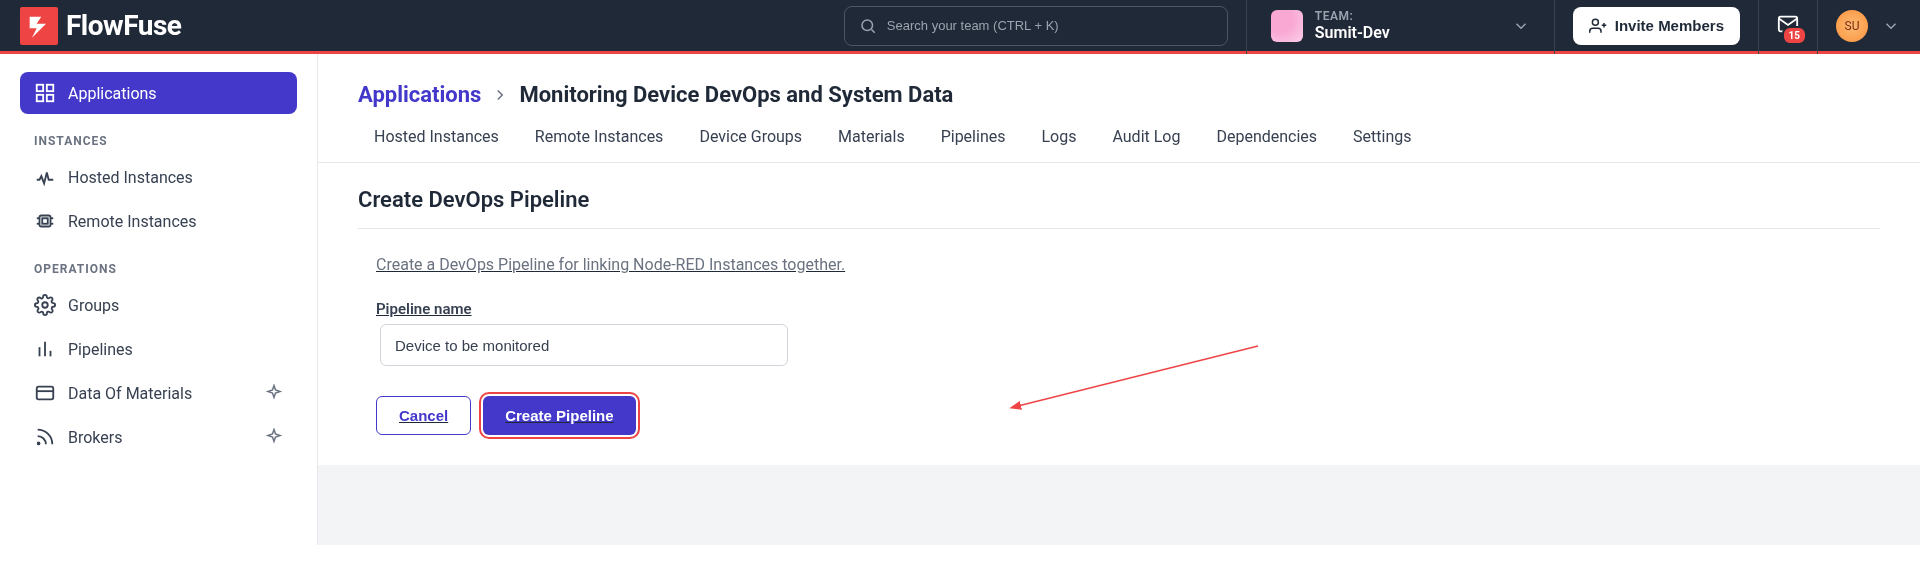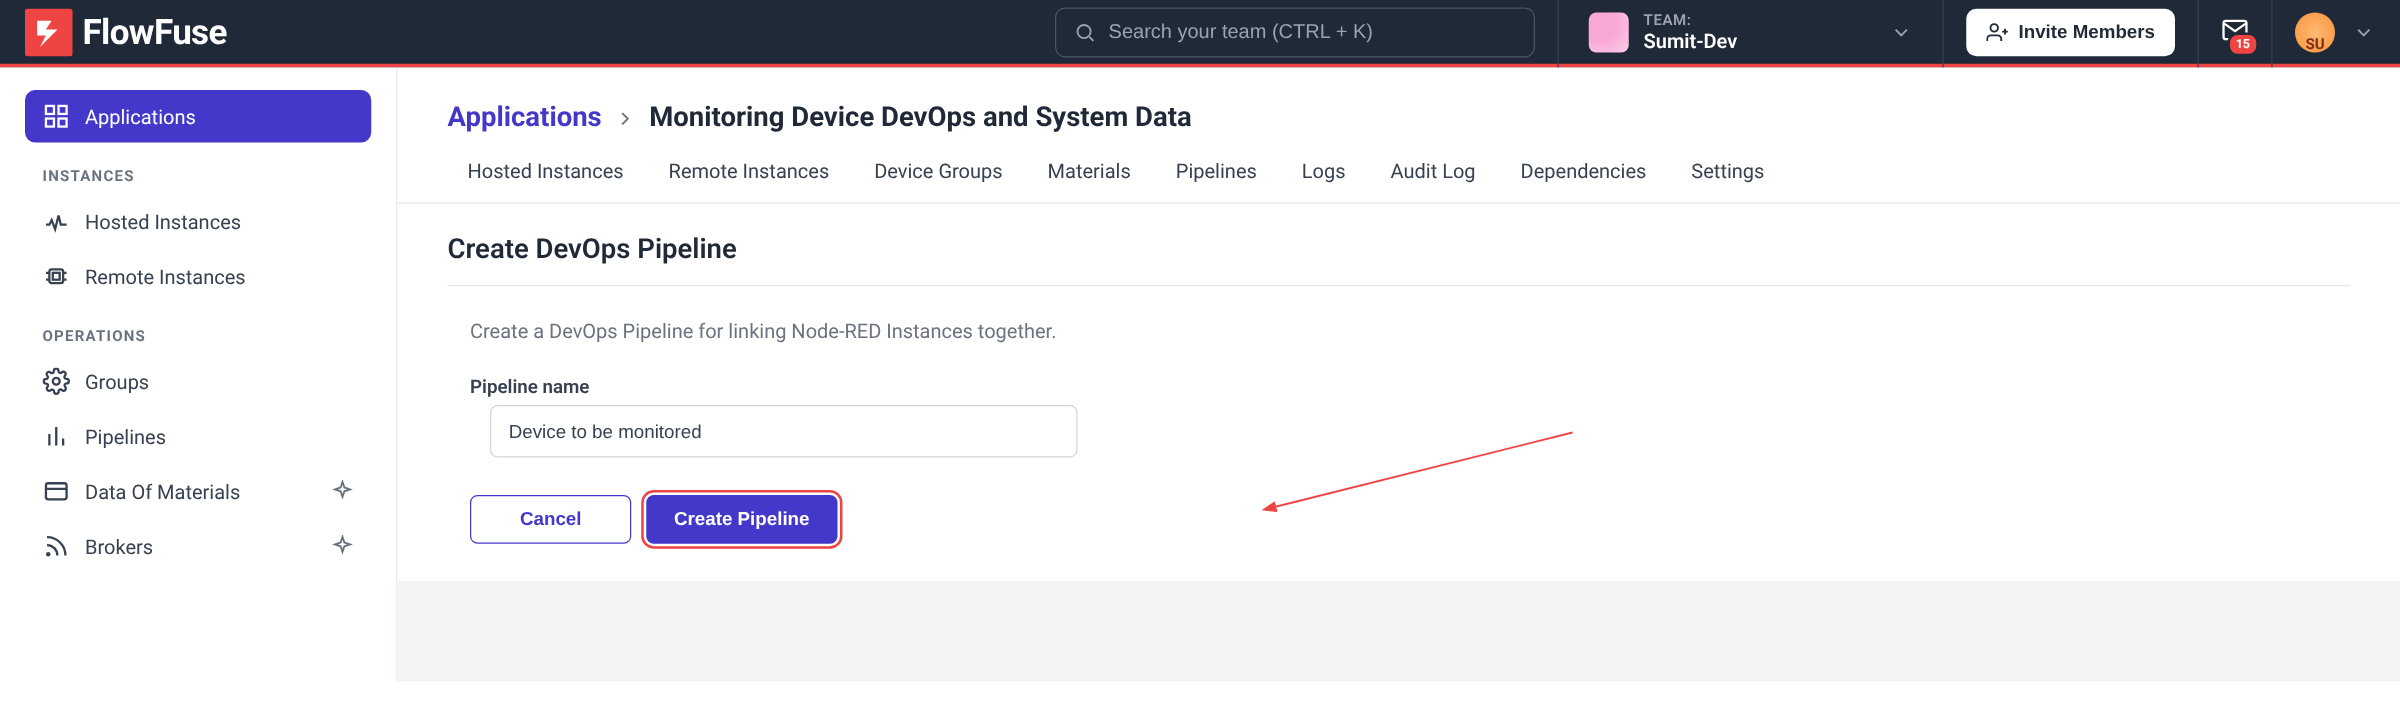--- a/index.html
+++ b/index.html
@@ -6,35 +6,35 @@
 body { font-family: -apple-system, BlinkMacSystemFont, "Segoe UI", Roboto, sans-serif; background: #fff; color: #1f2937; width: 1920px; height: 561px; overflow: hidden; }
 
 
 .header { height: 54px; background: #1f2937; display: flex; align-items: center; padding: 0 20px; border-bottom: 3px solid #ef4444; }
 .logo-area { display: flex; align-items: center; gap: 8px; }
 .logo-mark { width: 38px; height: 38px; background: #ef4444; border-radius: 2px; display:flex; align-items:center; justify-content:center;}
 .logo-mark svg { width: 28px; height: 28px; }
 .logo-text { color: #fff; font-size: 28px; font-weight: 700; letter-spacing: -0.5px; }
 .header-spacer { flex: 1; }
 .search-box { width: 384px; height: 40px; background: transparent; border: 1px solid #4b5563; border-radius: 8px; display: flex; align-items: center; padding: 0 14px; gap: 10px; }
-.search-box input { flex:1; background: transparent; border: none; outline:none; color:#9ca3af; font-size:16px; }
+.search-box input { flex:1; background: transparent; border: none; outline:none; color:#9ca3af; font-size:13px; }
 .search-box input::placeholder { color:#9ca3af; }
 .search-icon { color:#9ca3af; }
 .divider-v { width:1px; height:70px; background:#374151; margin: 0 18px; }
 .team-box { display:flex; align-items:center; gap:12px; cursor:pointer; padding: 0 6px; }
 .team-avatar { width:32px; height:32px; background: radial-gradient(circle at 30% 30%, #f9a8d4 40%, #fbcfe8); border-radius:6px; }
 .team-meta { display:flex; flex-direction:column; }
 .team-label { color:#9ca3af; font-size:12px; font-weight:600; letter-spacing:0.5px;}
 .team-name { color:#fff; font-size:16px; font-weight:600; }
 .chevron-down { color:#9ca3af; margin-left:110px; }
 .invite-btn { background:#fff; color:#1f2937; border:none; border-radius:8px; padding:10px 16px; display:flex; align-items:center; gap:8px; font-weight:600; font-size:15px; cursor:pointer; }
 .mail-wrap { position:relative; cursor:pointer; }
 .mail-icon { color:#fff; }
 .badge { position:absolute; bottom:-6px; right:-8px; background:#ef4444; color:#fff; font-size:10px; font-weight:700; padding:2px 5px; border-radius:8px; border:2px solid #1f2937; }
-.user-avatar { width:32px; height:32px; background: radial-gradient(circle at 50% 50%, #fdba74, #fb923c); border-radius:50%; display:flex; align-items:flex-end; justify-content:center; color:#7c2d12; font-weight:700; font-size:12px; }
+.user-avatar { width:32px; height:32px; background: radial-gradient(circle at 50% 50%, #fdba74, #fb923c); border-radius:50%; display:flex; align-items:center; justify-content:center; color:#7c2d12; font-weight:400; font-size:12px; }
 .header-right-group { display:flex; align-items:center; }
 
 
 .layout { display:flex; height: calc(561px - 70px); }
 .sidebar { width: 318px; background:#fff; border-right:1px solid #e5e7eb; padding:18px 20px; }
 .side-item { display:flex; align-items:center; gap:12px; padding:10px 14px; border-radius:8px; color:#374151; font-size:16px; cursor:pointer; margin-bottom:2px; }
 .side-item.active { background:#4338ca; color:#fff; }
 .side-item .sparkle { margin-left:auto; color:#6b7280; }
 .side-heading { color:#6b7280; font-size:12px; font-weight:700; letter-spacing:1px; padding: 18px 14px 8px; }
 
@@ -42,26 +42,26 @@
 .main { flex:1; background:#fff; display:flex; flex-direction:column; }
 .breadcrumb-row { padding: 28px 40px 10px; display:flex; align-items:center; gap:10px; font-size:22px; }
 .breadcrumb-link { color:#4338ca; font-weight:700; cursor:pointer; }
 .breadcrumb-sep { color:#6b7280; font-size:16px; }
 .breadcrumb-current { color:#1f2937; font-weight:700; }
 .tabs { display:flex; gap:36px; padding: 10px 56px 0; border-bottom:1px solid #e5e7eb; }
 .tab { padding-bottom:16px; color:#374151; font-size:16px; cursor:pointer; }
 
 .content-card { margin: 24px 40px 0; padding: 0; }
 .card-title { font-size:22px; font-weight:600; color:#1f2937; padding-bottom:16px; border-bottom:1px solid #e5e7eb; }
-.card-body { padding-top:20px; }
+.card-body { padding-top:20px;text-decoration:underline; }
 .card-desc { color:#6b7280; font-size:16px; padding: 6px 18px 18px; }
 .form-label { font-size:15px; font-weight:600; color:#374151; padding: 8px 18px 6px; display:block;}
-.form-input { margin: 0 34px; width: 470px; height:42px; border:1px solid #d1d5db; border-radius:6px; padding: 0 14px; font-size:15px; color:#374151; outline:none; }
+.form-input { margin: 0 22px; width: 408px; height:42px; border:1px solid #d1d5db; border-radius:6px; padding: 0 14px; font-size:15px; color:#374151; outline:none; }
 .btn-row { display:flex; gap:12px; padding: 30px 18px; align-items:center; position:relative; }
-.btn-secondary { border:1px solid #4338ca; color:#4338ca; background:#fff; padding:10px 39px; border-radius:6px; font-size:15px; font-weight:600; cursor:pointer; }
+.btn-secondary { border:1px solid #4338ca; color:#4338ca; background:#fff; padding:10px 22px; border-radius:6px; font-size:15px; font-weight:600; cursor:pointer; }
 .btn-primary { border:none; background:#4338ca; color:#fff; padding:11px 22px; border-radius:6px; font-size:15px; font-weight:600; cursor:pointer; outline:2px solid #ef4444; outline-offset:2px; }
 .arrow-annot { position:absolute; left:650px; top:-30px; pointer-events:none;}
 .arrow-annot svg { overflow:visible; }
 
 .below-content { background:#f3f4f6; height: 100px; }
 
 .icon-svg { width:22px; height:22px; flex-shrink:0; }
 .icon-svg-sm { width:18px; height:18px; flex-shrink:0;}
 </style>
 </head>

